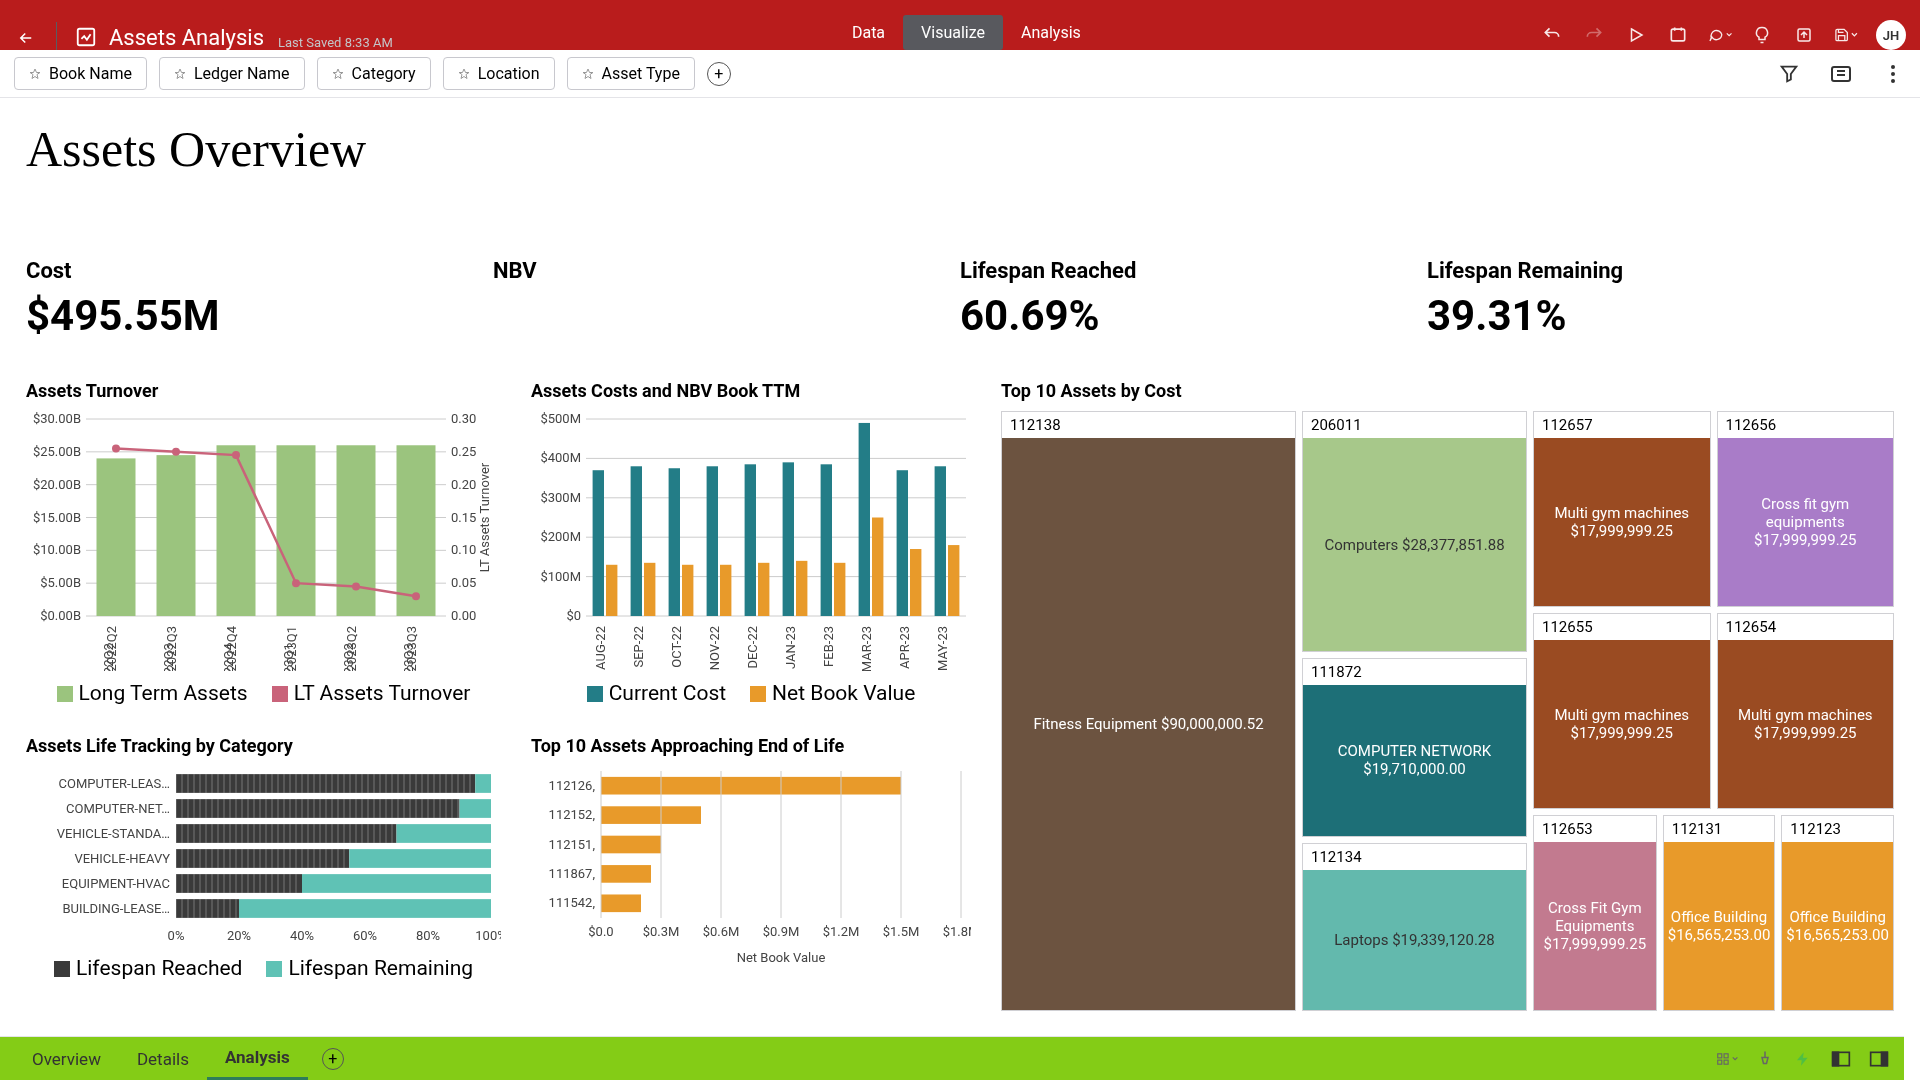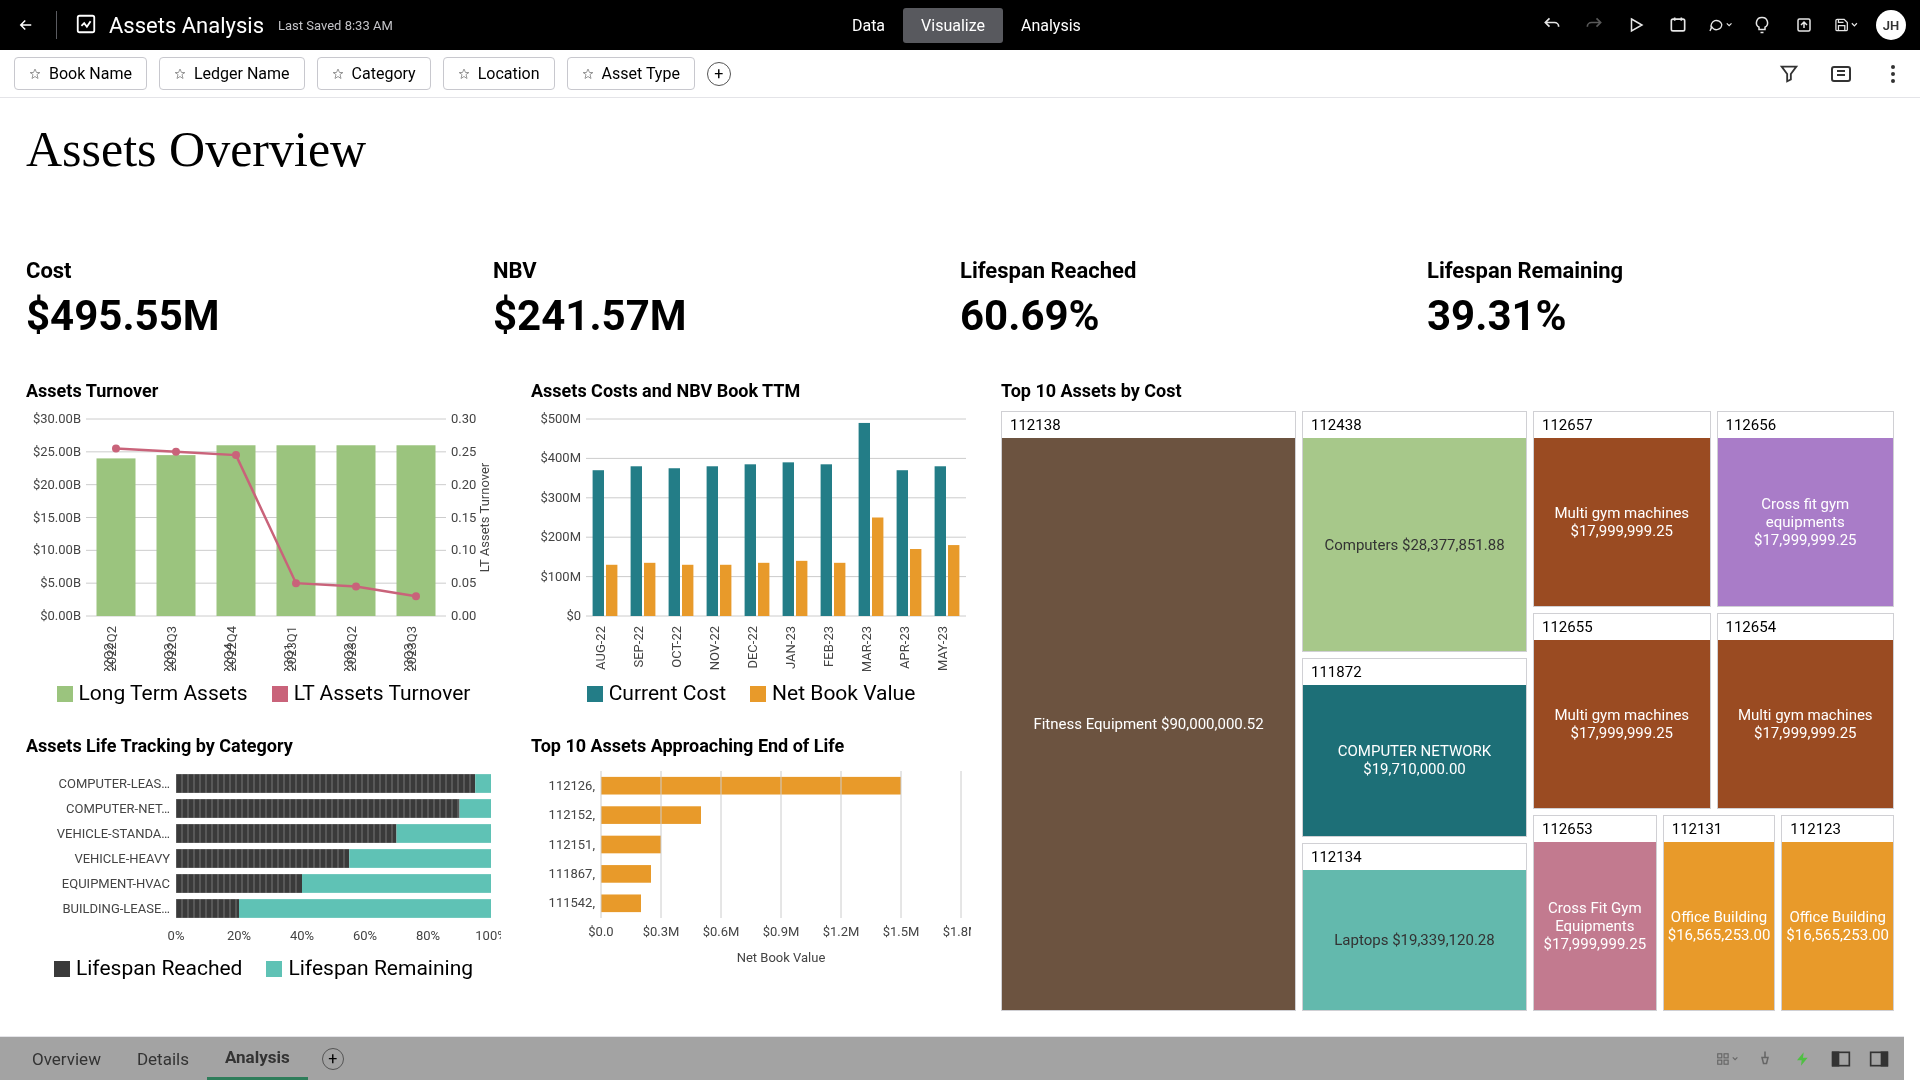--- a/index.html
+++ b/index.html
@@ -1,19 +1,19 @@
 <!DOCTYPE html>
 <html><head>
 <meta charset="utf-8">
 <style>
 * { margin:0; padding:0; box-sizing:border-box; font-family:-apple-system,BlinkMacSystemFont,"Segoe UI",Roboto,Arial,sans-serif; }
 body { width:1920px; height:1080px; background:#fff; overflow:hidden; }
 
 
-.topbar { height:50px; background:#000000; display:flex; align-items:center; color:#fff; padding:0 14px; }
+.topbar { height:50px; background:#b91c1c; display:flex; align-items:flex-end; color:#fff; padding:0 14px; }
 .topbar .back { width:24px; height:24px; display:flex; align-items:center; justify-content:center; margin-right:18px; cursor:pointer; }
 .topbar .divider { width:1px; height:28px; background:#5a5b60; margin-right:18px; }
 .topbar .doc-icon { width:24px; height:24px; margin-right:10px; }
 .topbar .title { font-size:22px; font-weight:400; margin-right:14px; }
 .topbar .saved { font-size:13px; color:#c4c4c8; }
 .topbar .center { margin-left:auto; margin-right:auto; display:flex; gap:0; }
 .topbar .center span { padding:8px 18px; font-size:16px; cursor:pointer; border-radius:3px; }
 .topbar .center span.active { background:#58595e; }
 .topbar .right { display:flex; align-items:center; gap:18px; }
 .topbar .right .ico { width:24px; height:24px; display:flex; align-items:center; justify-content:center; cursor:pointer; opacity:0.9; }
@@ -48,21 +48,21 @@
 .legend { display:flex; justify-content:center; gap:24px; font-size:21px; margin-top:6px; }
 .legend .sw { width:16px; height:16px; display:inline-block; margin-right:6px; vertical-align:-2px; }
 
 .treemap { display:flex; gap:6px; height:600px; }
 .tm-col { display:flex; flex-direction:column; gap:6px; }
 .tm-tile { display:flex; flex-direction:column; border:1px solid #d0d0d4; }
 .tm-head { background:#fff; font-size:15px; padding:4px 8px; }
 .tm-body { flex:1; display:flex; flex-direction:column; align-items:center; justify-content:center; color:#fff; text-align:center; font-size:15px; padding:4px; }
 .tm-row { display:flex; gap:6px; flex:1; }
 
-.footerbar { position:absolute; bottom:0; left:0; right:16px; height:44px; border-top:1px solid #e4e4e8; display:flex; align-items:center; padding:0 14px; background:#a3a3a3; }
+.footerbar { position:absolute; bottom:0; left:0; right:16px; height:44px; border-top:1px solid #e4e4e8; display:flex; align-items:center; padding:0 14px; background:#84cc16; }
 .footerbar .tab { padding:10px 18px; font-size:17px; cursor:pointer; color:#333; }
 .footerbar .tab.active { font-weight:700; border-bottom:3px solid #2e7d5a; }
 .footerbar .add { width:22px; height:22px; border:1.5px solid #555; border-radius:50%; display:flex; align-items:center; justify-content:center; margin-left:14px; cursor:pointer; }
 .footerbar .right { margin-left:auto; display:flex; align-items:center; gap:16px; }
 .footerbar .right .ico { width:22px; height:22px; display:flex; align-items:center; justify-content:center; cursor:pointer; }
 
 svg text { font-family:inherit; }
 </style>
 </head>
 <body>
@@ -197,21 +197,20 @@
 <div class="page">
   <div class="page-title">Assets Overview</div>
 
   <div class="kpis">
     <div class="kpi">
       <div class="kpi-label">Cost</div>
       <div class="kpi-value">$495.55M</div>
     </div>
     <div class="kpi">
       <div class="kpi-label">NBV</div>
-      <div class="kpi-value">$241.57M</div>
     </div>
     <div class="kpi">
       <div class="kpi-label">Lifespan Reached</div>
       <div class="kpi-value">60.69%</div>
     </div>
     <div class="kpi">
       <div class="kpi-label">Lifespan Remaining</div>
       <div class="kpi-value">39.31%</div>
     </div>
   </div>
@@ -596,21 +595,21 @@
         <div class="tm-col" style="width:295px">
           <div class="tm-tile" style="flex:1">
             <div class="tm-head">112138</div>
             <div class="tm-body" style="background:#6c5340">
                 <span>Fitness Equipment $90,000,000.52</span>
               </div>
           </div>
         </div>
         <div class="tm-col" style="width:225px">
           <div class="tm-tile" style="flex:2.3">
-            <div class="tm-head">112438</div>
+            <div class="tm-head">206011</div>
             <div class="tm-body" style="background:#a7c88a;color:#333">
                 <span>Computers $28,377,851.88</span>
               </div>
           </div>
           <div class="tm-tile" style="flex:1.7">
             <div class="tm-head">111872</div>
             <div class="tm-body" style="background:#1d6f77">
                 <span>COMPUTER NETWORK</span>
                 <span>$19,710,000.00</span>
               </div>

